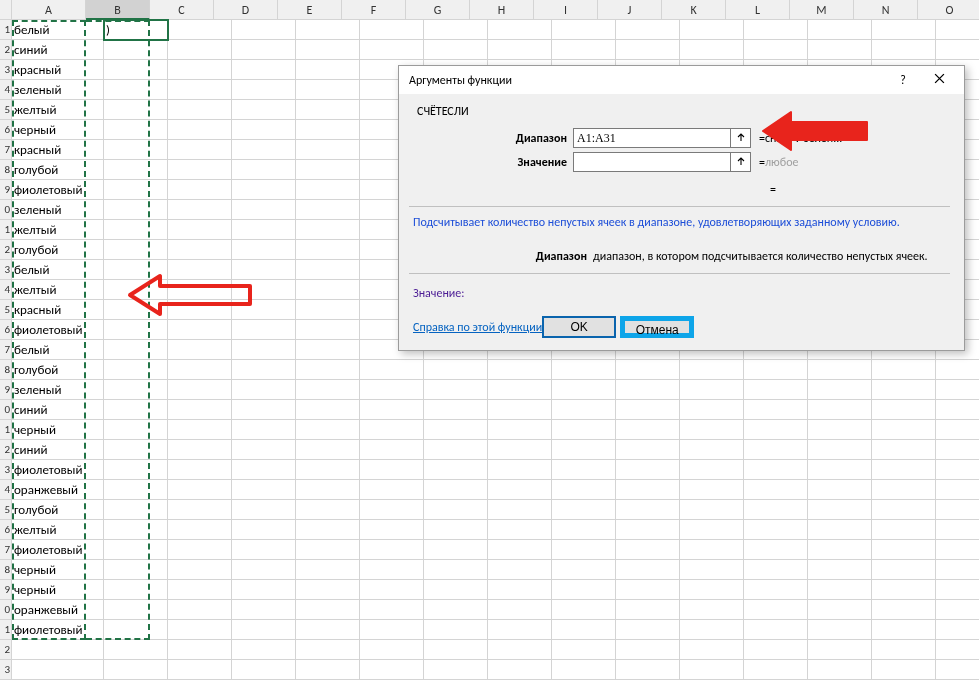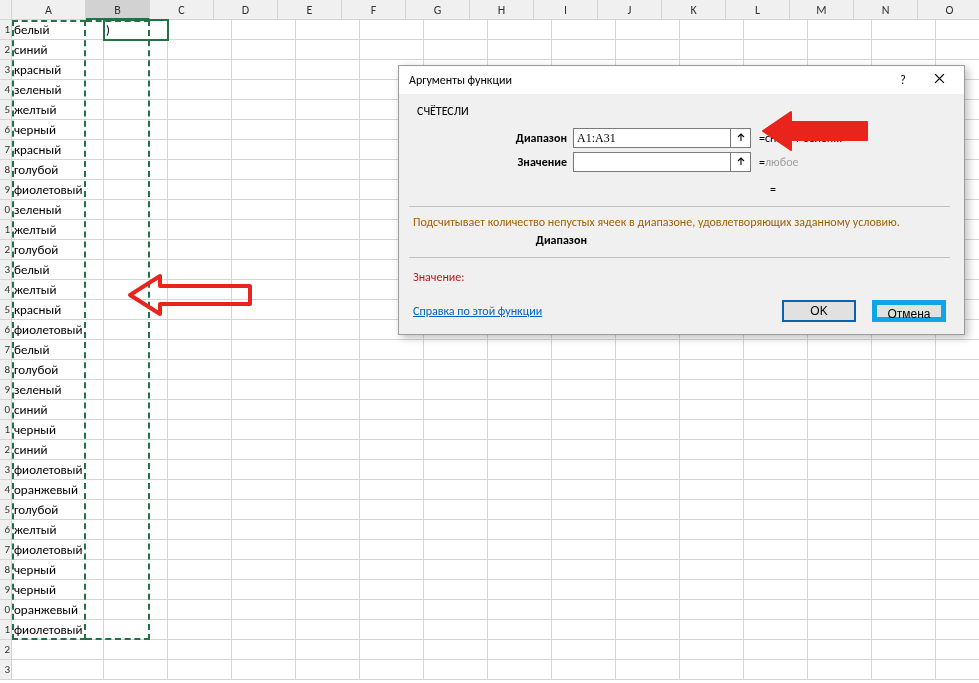--- a/index.html
+++ b/index.html
@@ -152,40 +152,39 @@
   border-left: none;
   background: #fff;
   display: flex; align-items: center; justify-content: center;
   font-size: 11px;
 }
 .arg-eq { margin-left: 8px; color: #000; }
 .arg-result { margin-left: 0; color: #000; white-space: nowrap; overflow: hidden; text-overflow: ellipsis; max-width: 150px;}
 .arg-result.grey { color: #a0a0a0; }
 
 .dlg-sep { height: 1px; background: #c0c0c0; margin: 10px -4px 8px -4px; }
-.desc-main { color: #a16207; margin-bottom: 4px; }
+.desc-main { color: #1d4ed8; margin-bottom: 20px; }
 .desc-arg { display: flex; margin-bottom: 10px; margin-top:4px;}
 .desc-arg-label { width: 180px; text-align: right; font-weight: bold; padding-right: 6px; }
 .desc-arg-text { flex: 1; }
 
 .dlg-eqline { text-align: center; color: #000; font-size: 12px; margin-bottom: 4px;}
 .dlg-footer {
   display: flex;
   align-items: center;
   padding-top: 4px;
 }
-.dlg-value { color: #b91c1c; }
+.dlg-value { color: #4c1d95; }
 .dlg-help { color: #0563c1; text-decoration: underline; cursor: pointer; }
 .dlg-footer-row{
   display:flex;
   align-items:center;
-  justify-content:space-between;
   margin-top:16px;
 }
-.dlg-btns { display: flex; gap: 16px; }
+.dlg-btns { display: flex; gap: 4px; }
 .dlg-btn {
   width: 74px; height: 22px;
   border: 5px solid #0ea5e9;
   background: #e1e1e1;
   font-size: 12px;
   line-height: 18px;
   text-align: center;
   cursor: pointer;
 }
 .dlg-btn.primary { border: 2px solid #0a64ad; line-height:16px;}
@@ -872,20 +871,21 @@
     </div>
 
     <div class="dlg-eqline" style="text-align:right; padding-right:170px; margin-top:10px;">
       <span>=</span>
     </div>
 
     <div class="dlg-sep"></div>
     <div class="desc-main">Подсчитывает количество непустых ячеек в диапазоне, удовлетворяющих заданному условию.</div>
     <div class="desc-arg">
       <div class="desc-arg-label">Диапазон</div>
+      <div class="desc-arg-text">диапазон, в котором подсчитывается количество непустых ячеек.</div>
     </div>
     <div class="dlg-sep"></div>
 
     <div class="dlg-footer">
       <span class="dlg-value">Значение:</span>
     </div>
     <div class="dlg-footer-row">
       <span class="dlg-help">Справка по этой функции</span>
       <div class="dlg-btns">
         <button class="dlg-btn primary">OK</button>

